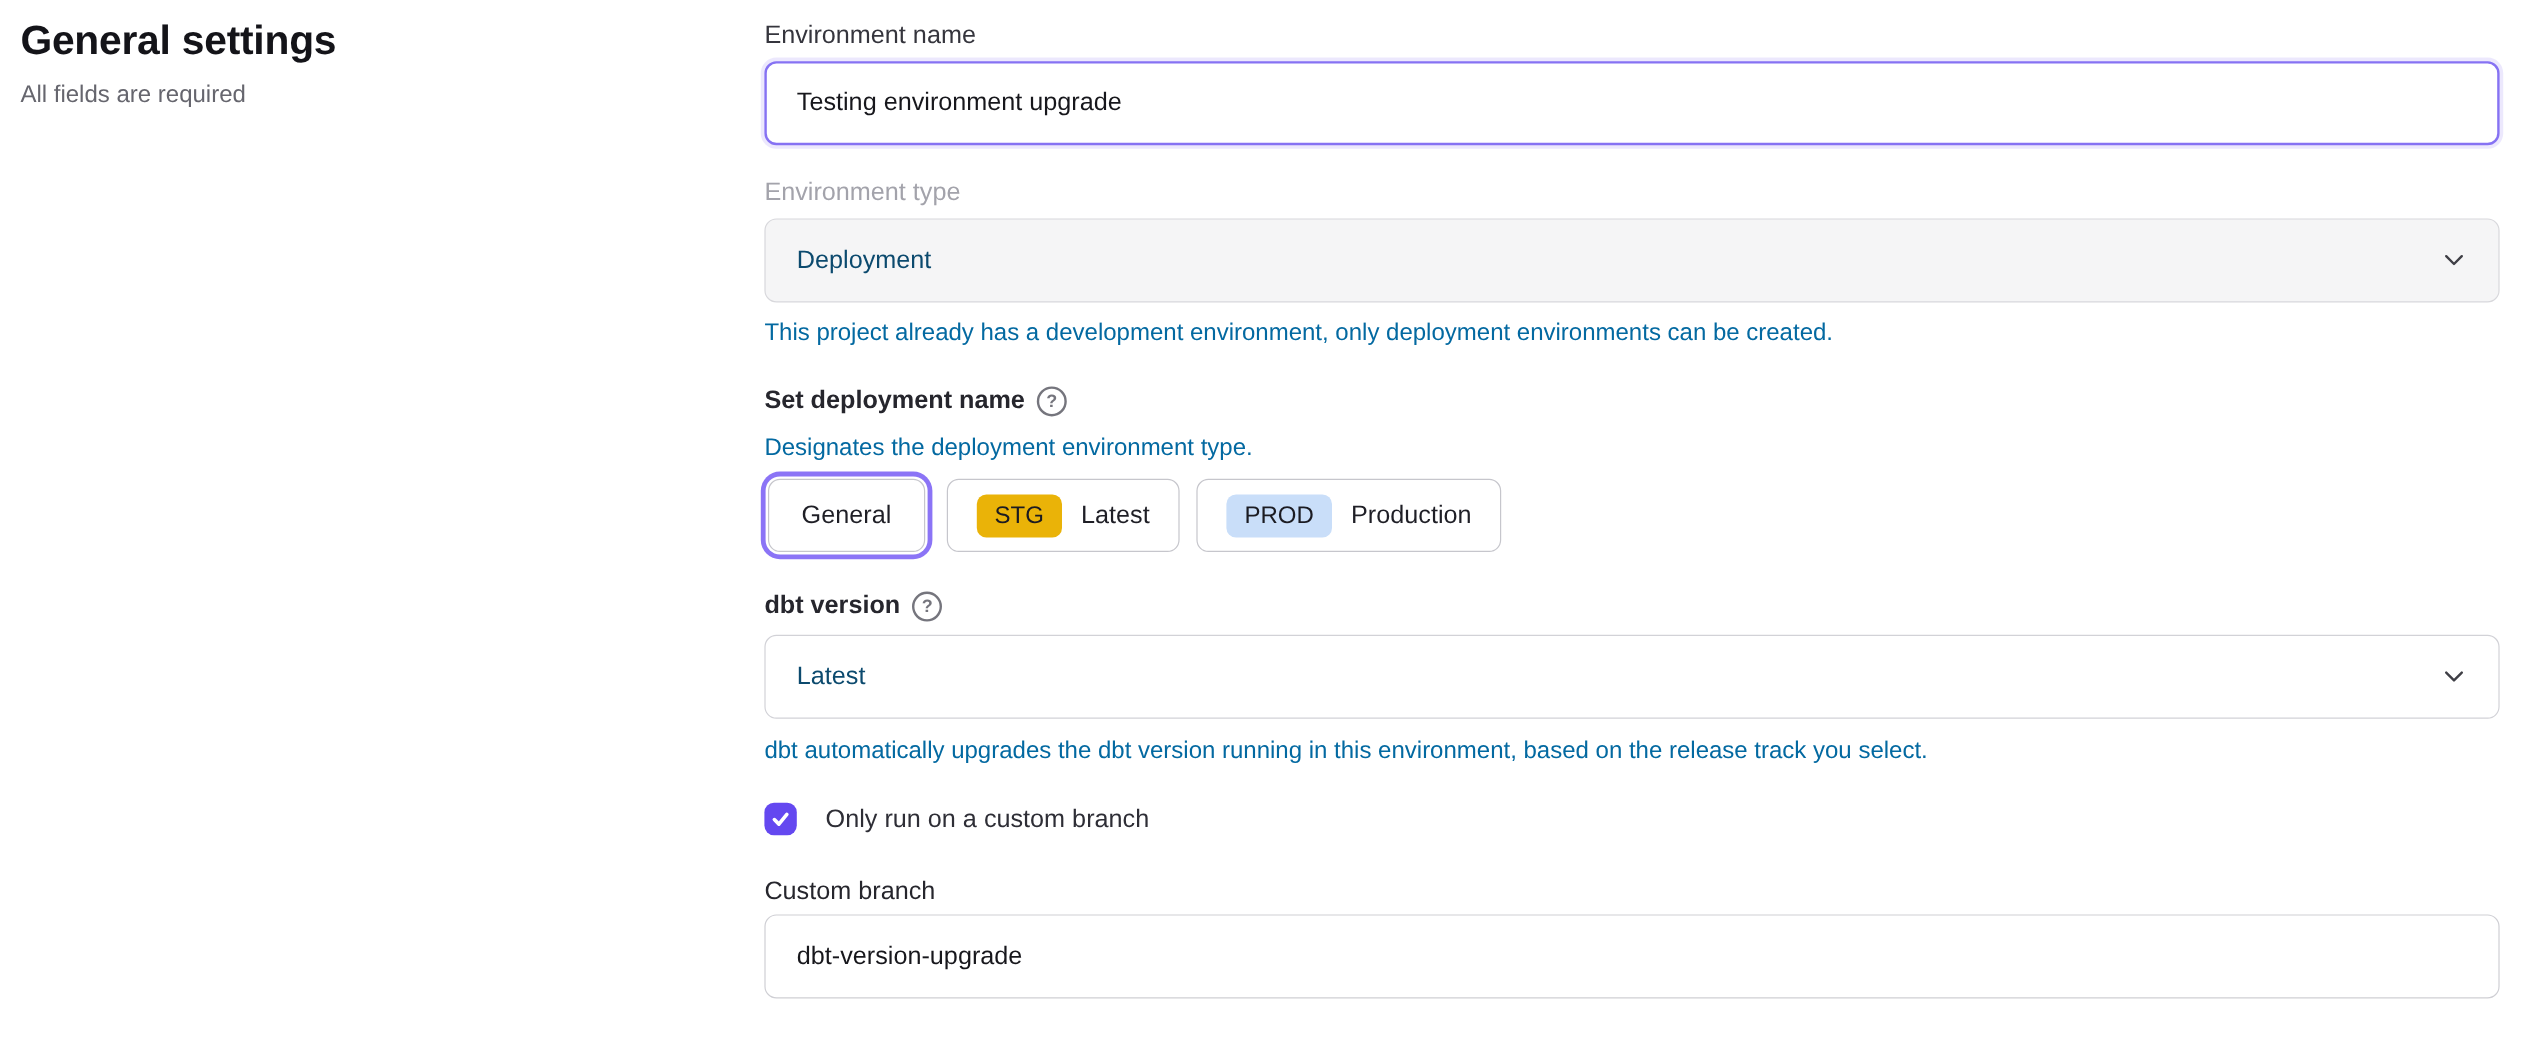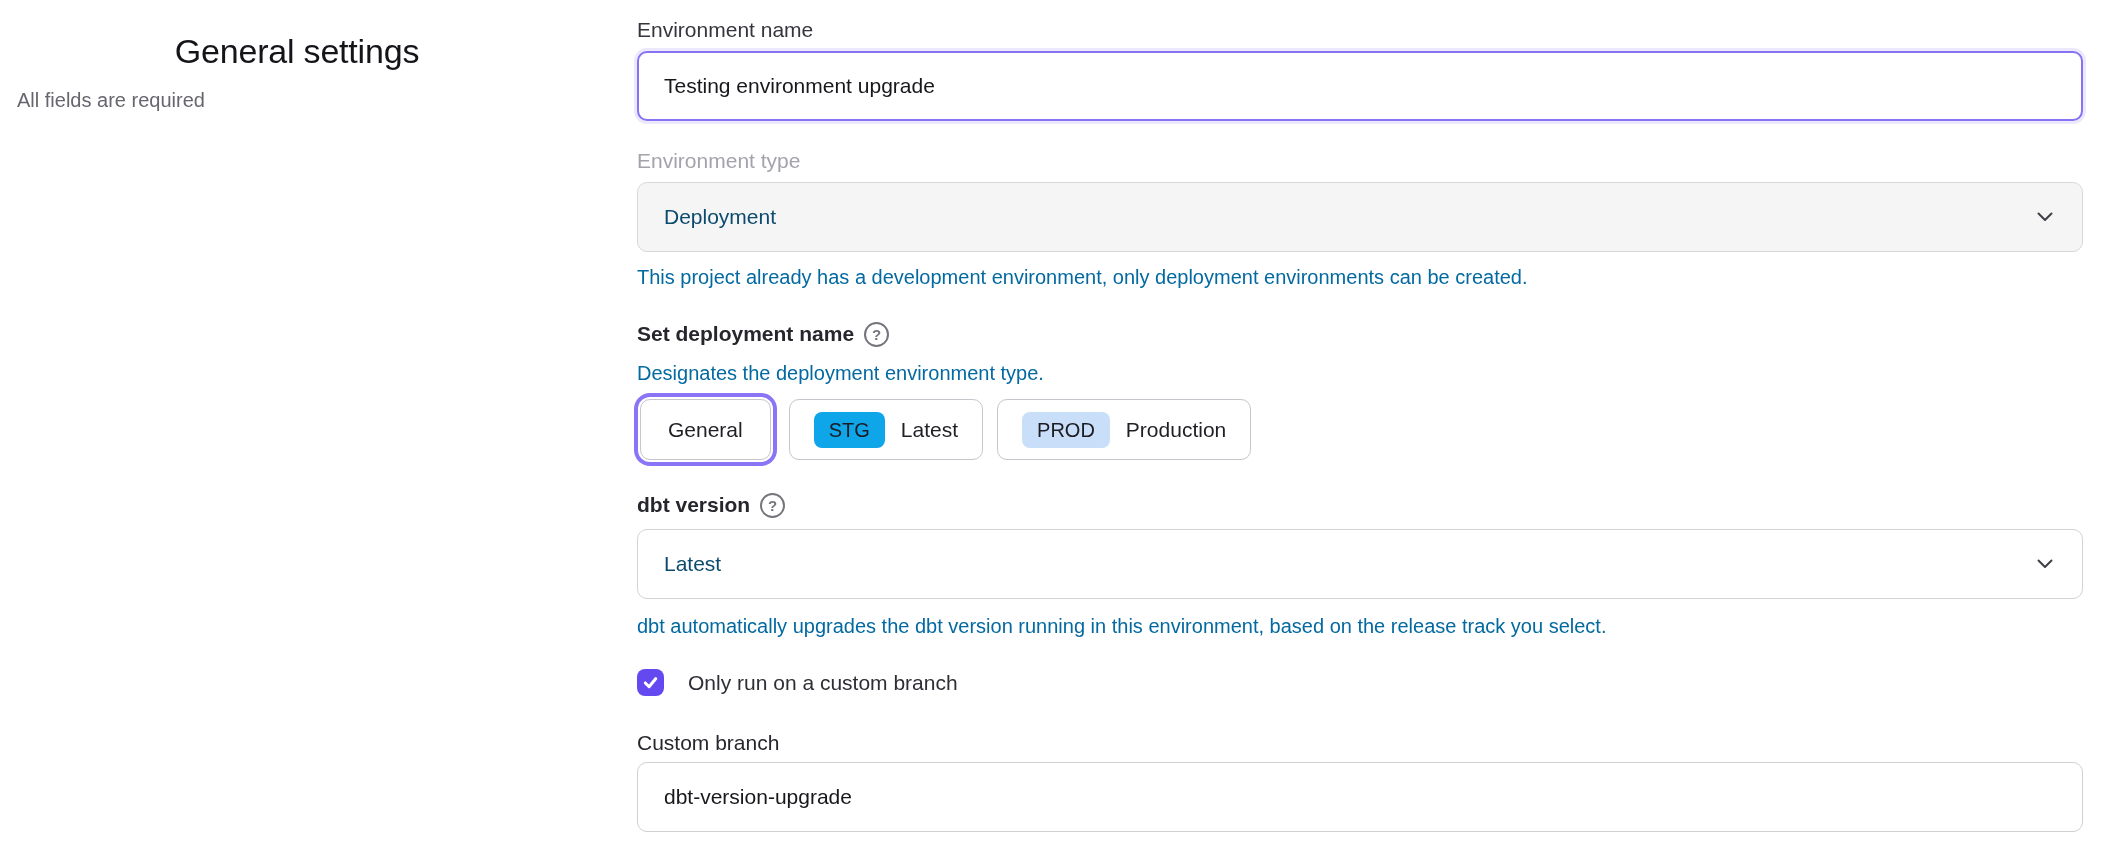--- a/index.html
+++ b/index.html
@@ -5,21 +5,21 @@
   html, body { margin: 0; padding: 0; background: #ffffff; }
   body {
     width: 2116px; height: 864px;
     font-family: "Liberation Sans", sans-serif;
     color: #17171c;
   }
   .canvas { position: relative; width: 2116px; height: 864px; overflow: hidden; background: #fff; }
 
   
   .left-col { position: absolute; left: 17px; top: 14px; width: 560px; }
-  .page-title { margin: 17px; font-size: 34px; line-height: 40px; font-weight: 400; color: #141419; letter-spacing: -0.2px; text-align: center; }
+  .page-title { margin: 0; font-size: 34px; line-height: 40px; font-weight: 700; color: #141419; letter-spacing: -0.2px; }
   .page-subtitle { margin: 13px 0 0; font-size: 20px; line-height: 24px; color: #66666e; }
 
   
   .form-col { position: absolute; left: 637px; top: 17px; width: 1446px; }
   .group { margin: 0; }
   .field-label { display: block; font-size: 21px; line-height: 26px; color: #35353d; margin: 0 0 8px; }
   .field-label.dim { color: #a3a3ab; }
   .label-row { display: flex; align-items: center; gap: 10px; height: 26px; }
   .label-strong { font-size: 21px; line-height: 26px; font-weight: 700; color: #26262d; }
 
@@ -62,21 +62,21 @@
   .type-btn {
     box-sizing: border-box; height: 61px; display: inline-flex; align-items: center; gap: 16px;
     background: #fff; border: 1px solid #c6c6cc; border-radius: 10px;
     padding: 0 24px; font-size: 21px; color: #1f1f26; font-family: inherit; cursor: pointer;
   }
   .type-btn.selected {
     margin-left: 3px; margin-right: 4px; padding: 16px 27px;
     box-shadow: 0 0 0 2px #ffffff, 0 0 0 6px #8b74f6;
   }
   .badge { font-size: 20px; line-height: 1; padding: 8px 15px; border-radius: 8px; color: #1b1b22; }
-  .badge.stg { background: #0ea5e9; }
+  .badge.stg { background: #eab308; }
   .badge.prod { background: #c9def9; }
 
   .check-row { display: flex; align-items: center; gap: 24px; margin-top: 30px; cursor: pointer; width: fit-content; }
   .checkbox {
     flex: none; width: 27px; height: 27px; border-radius: 8px; background: #6448f0;
     display: flex; align-items: center; justify-content: center;
   }
   .check-label { font-size: 21px; line-height: 26px; color: #2e2e36; }
 </style>
 </head>

